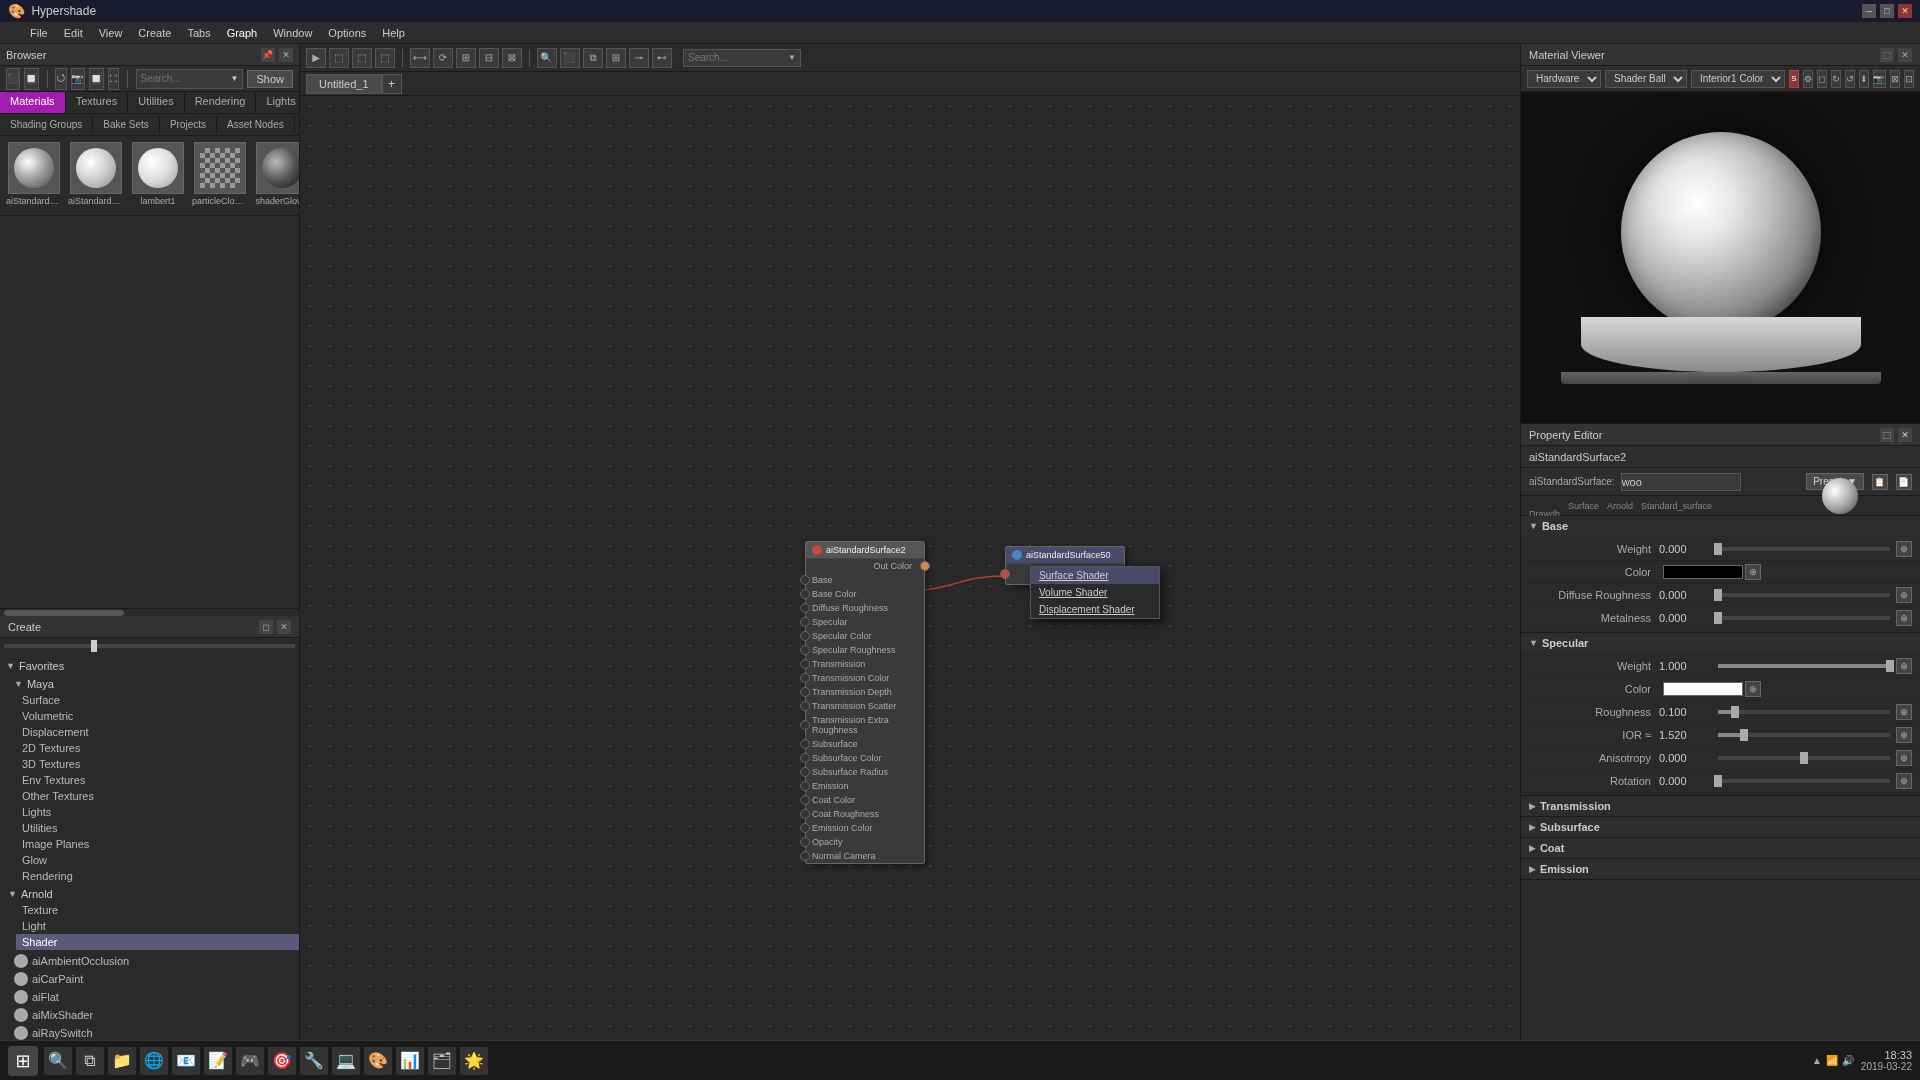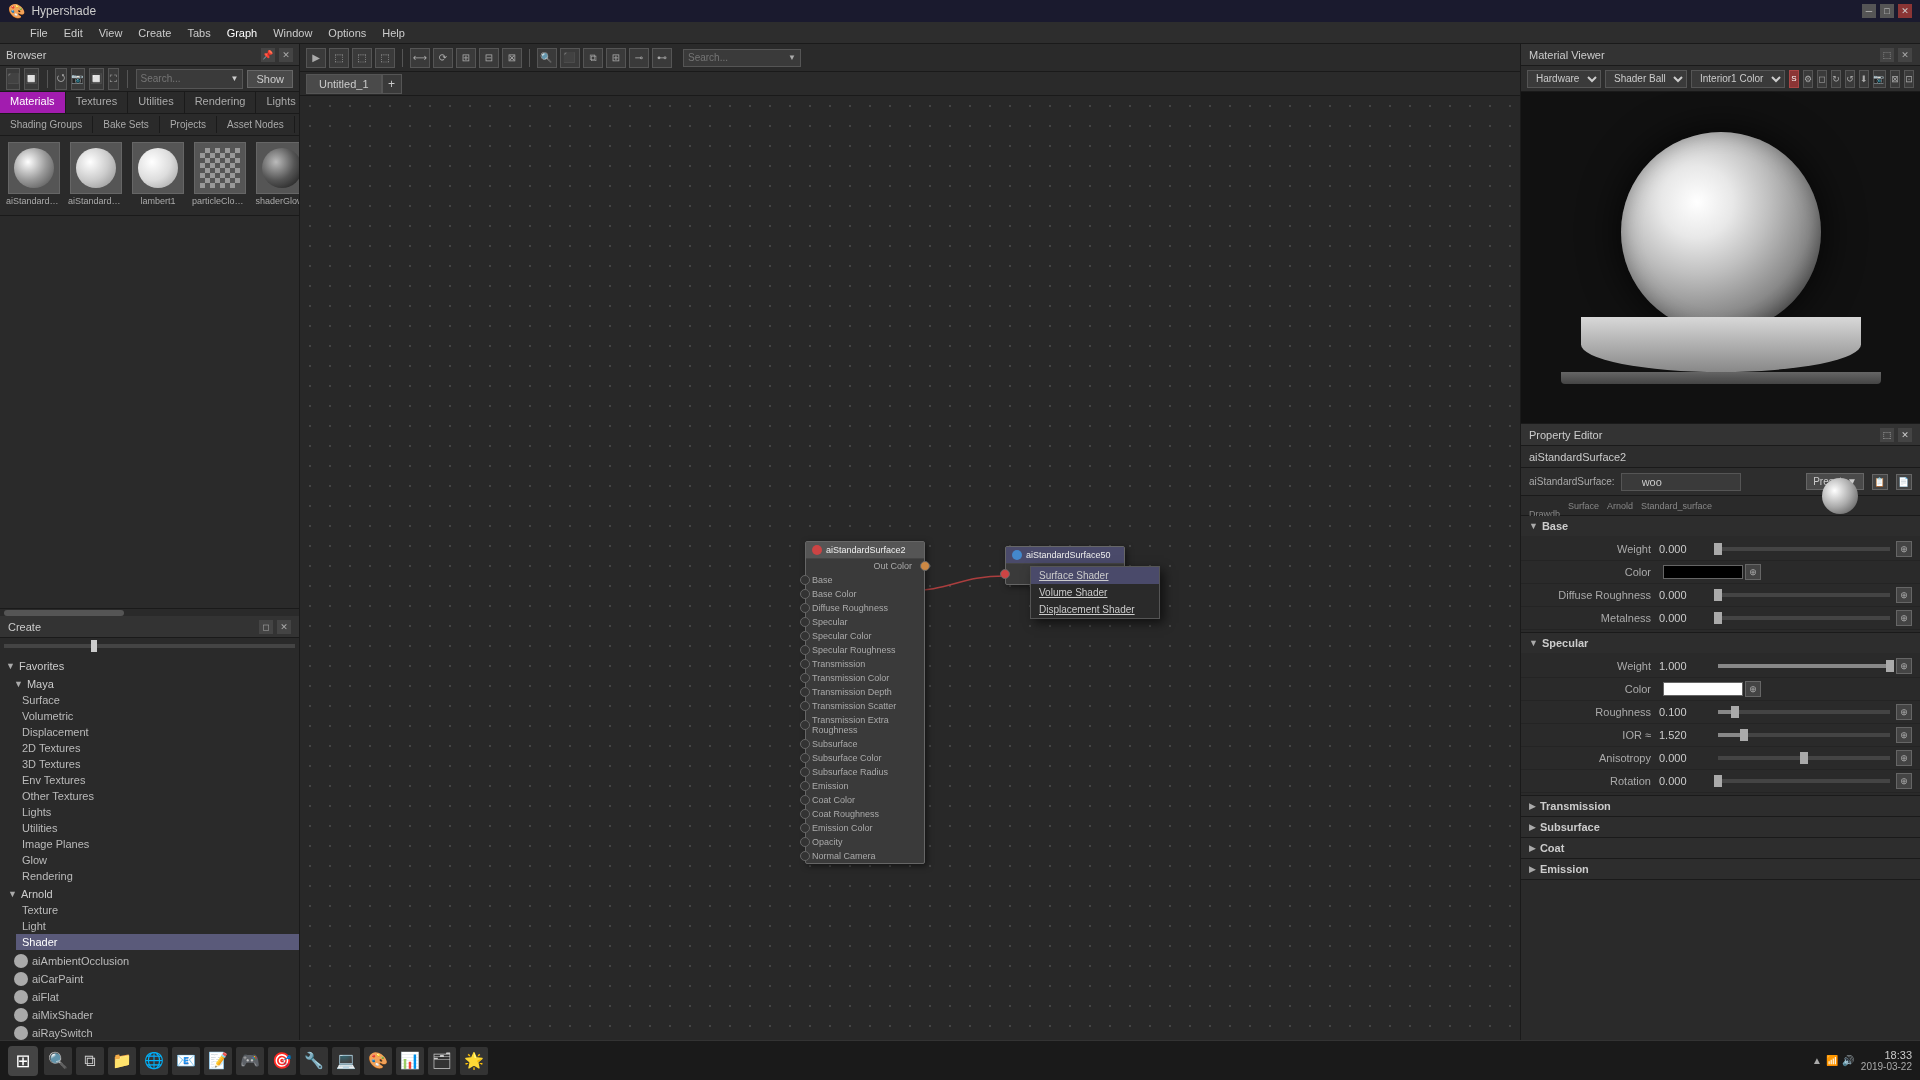--- a/index.html
+++ b/index.html
@@ -589,21 +589,21 @@
       color: #ccc;
       font-size: 10px;
       padding: 2px 4px;
       flex: 1;
     }
     .pe-name-input {
       background: #3a3a3a;
       border: 1px solid #555;
       color: #ccc;
       font-size: 11px;
-      padding: 2px 20px;
+      padding: 2px 0;
       width: 120px;
     }
     .pe-presets-btn {
       background: #4a4a4a;
       border: 1px solid #666;
       color: #ccc;
       font-size: 10px;
       padding: 2px 6px;
       cursor: pointer;
     }

